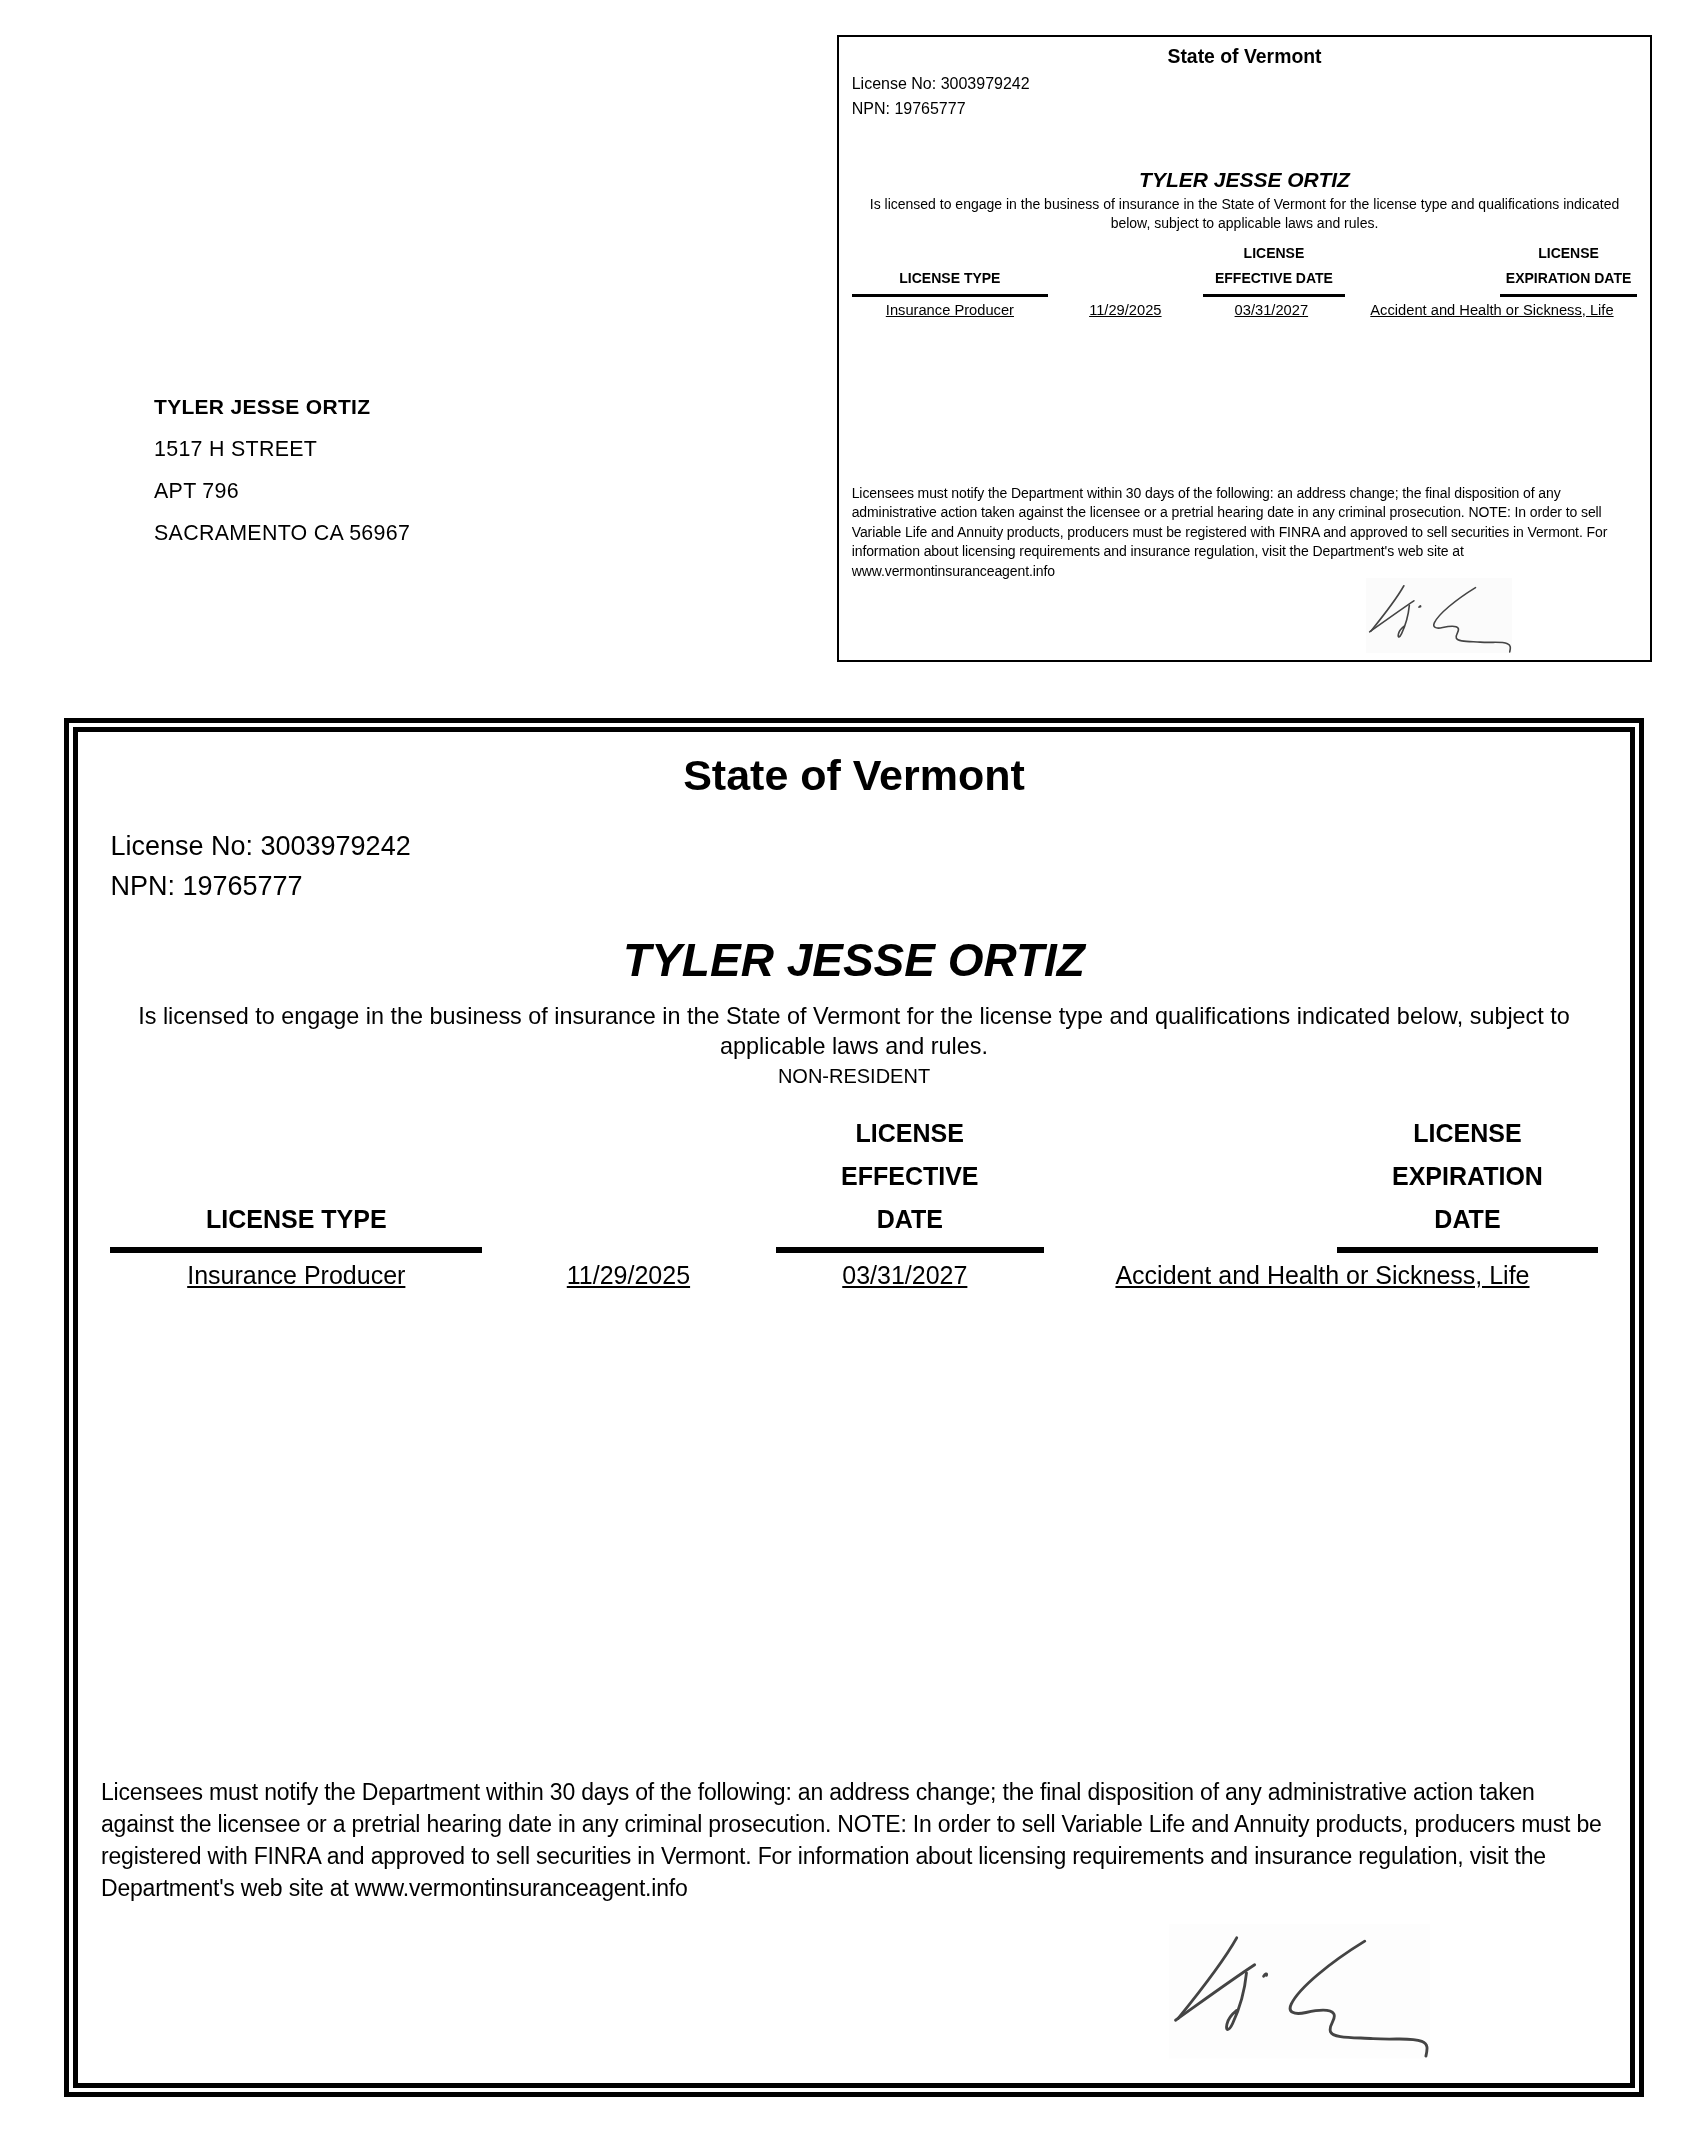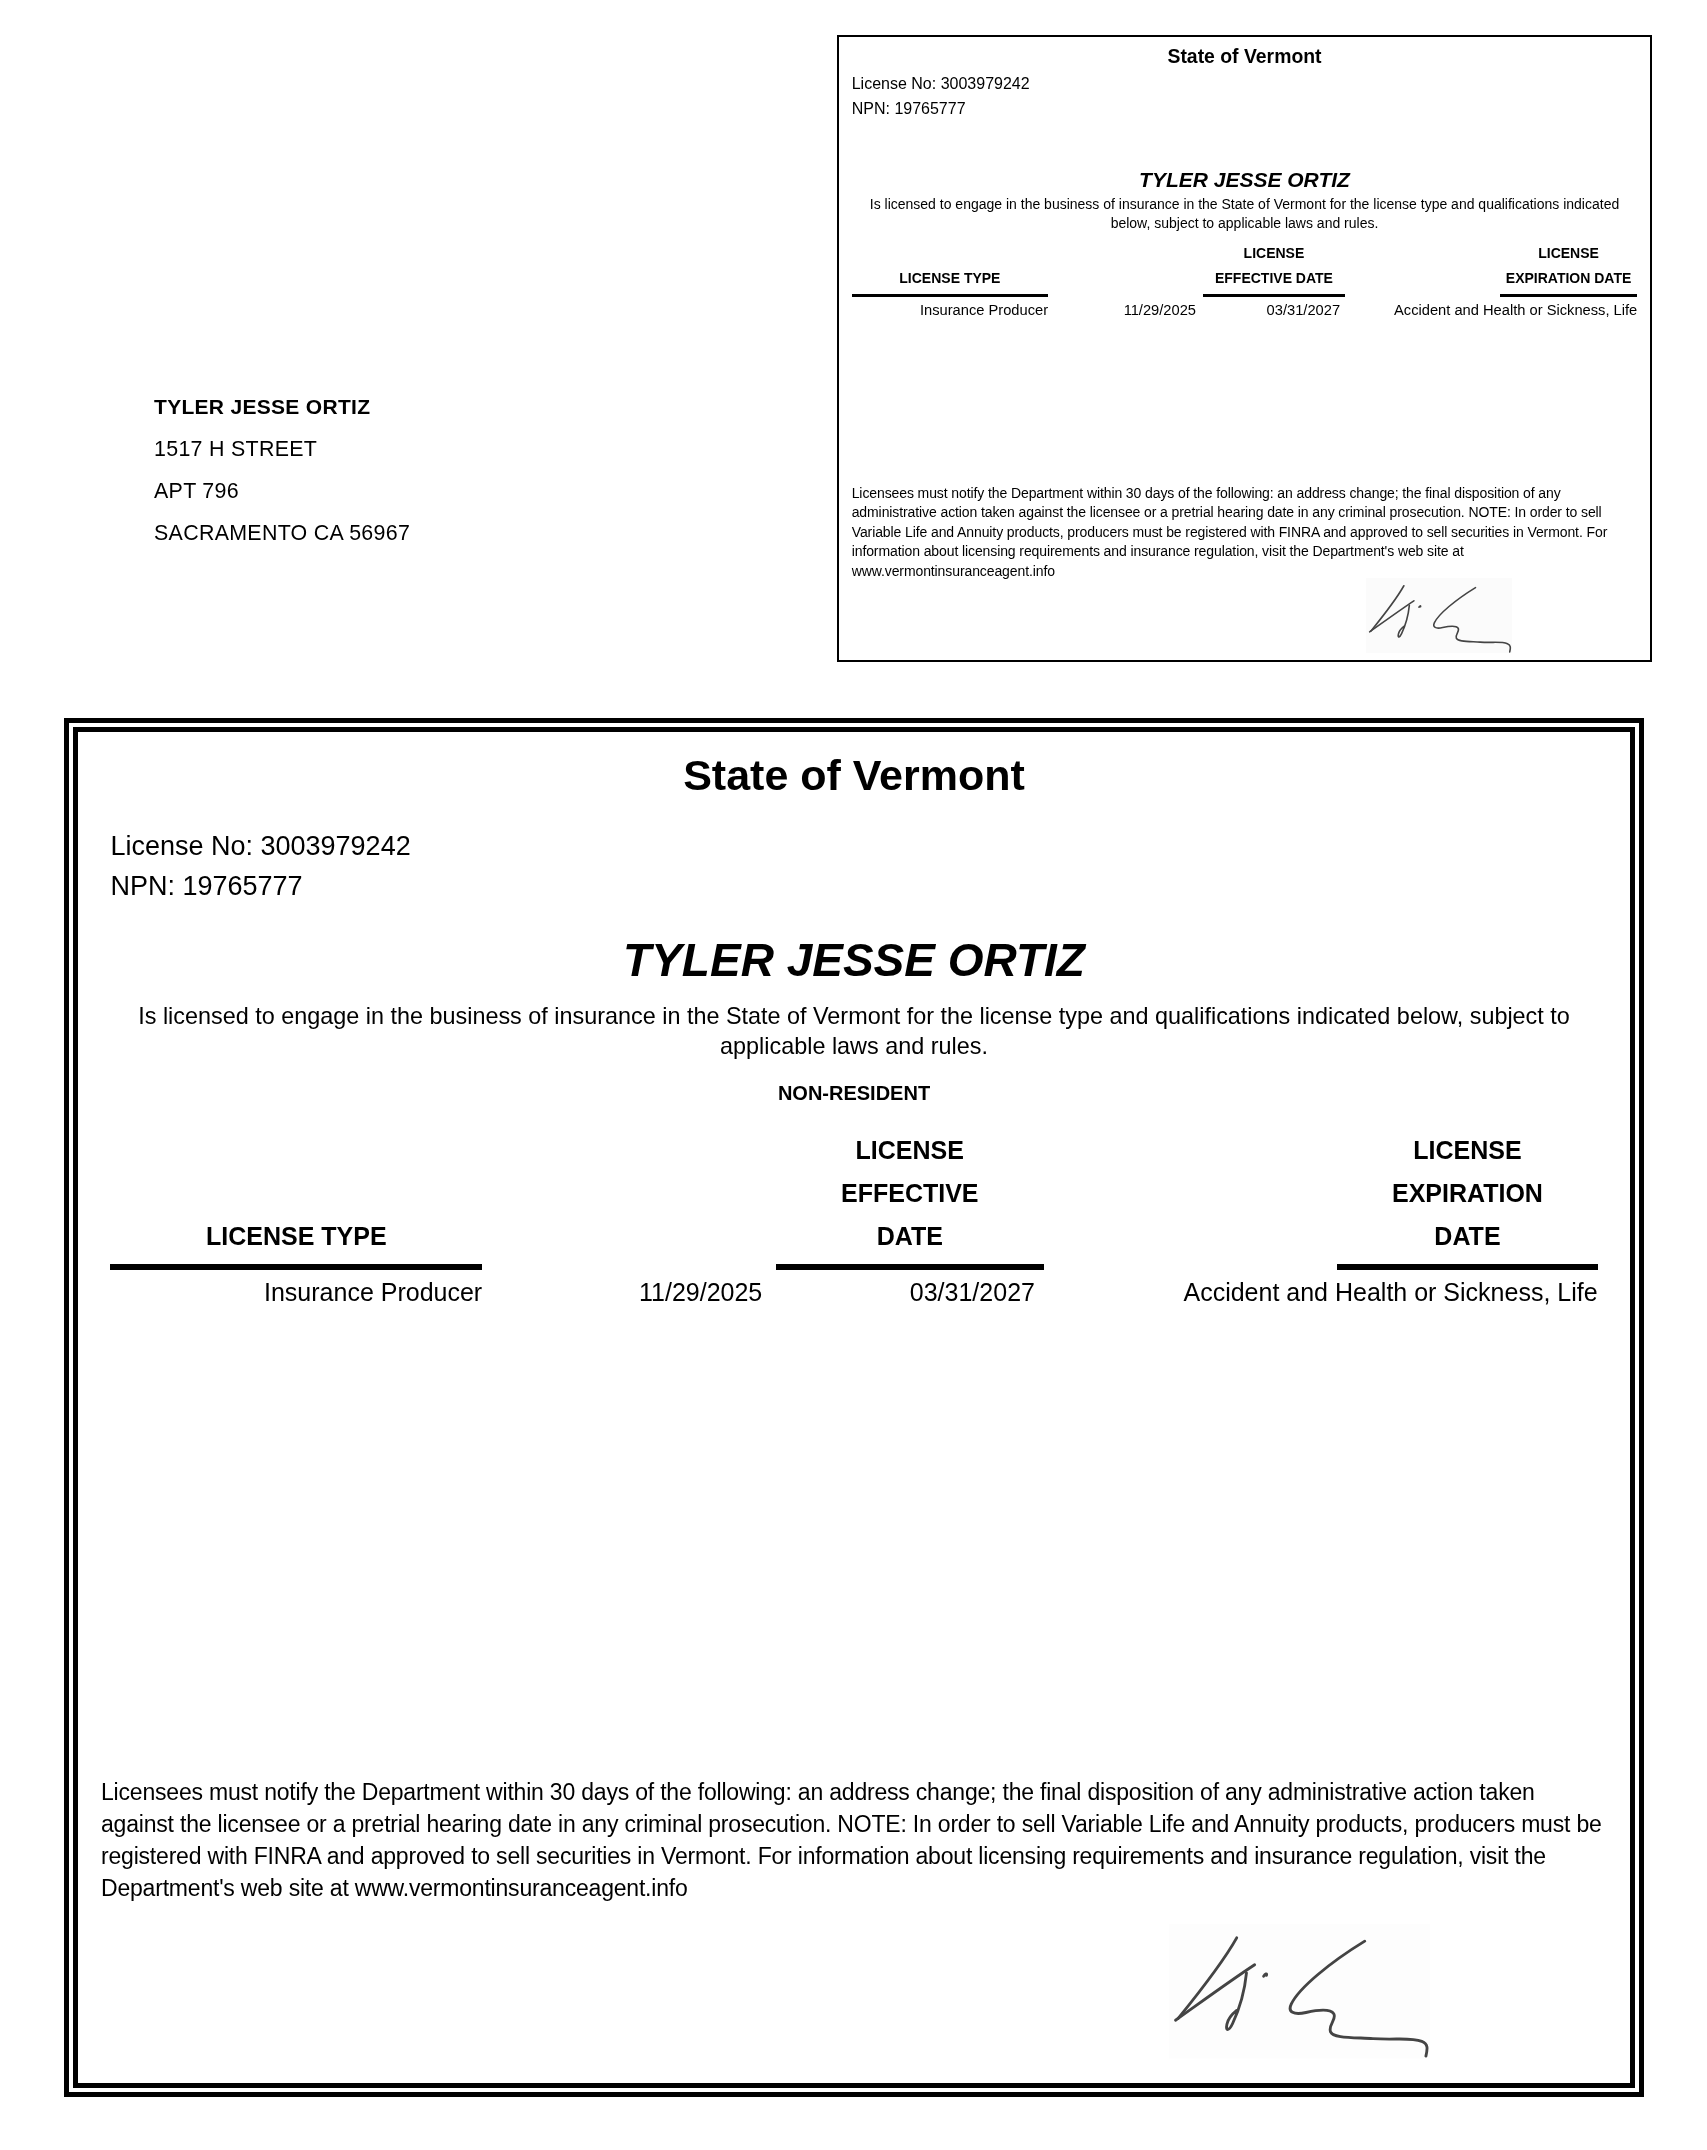--- a/index.html
+++ b/index.html
@@ -13,21 +13,21 @@
   .mailing{position:absolute;left:154px;top:386px;font-size:21.4px;line-height:42px;letter-spacing:0.3px;}
   .mailing .addr-name{font-weight:bold;font-size:21px;}
 
   
   .center{text-align:center;}
   .lic-row{display:flex;justify-content:space-between;align-items:flex-start;flex-direction:column;}
   .tbl-head,.tbl-row{display:flex;justify-content:space-between;}
   .tbl-head{align-items:flex-end;}
   .c1{width:25%;}.c2{width:18%;}.c3{width:17.5%;}.c4{width:37%;}
   .th{text-align:center;font-weight:bold;}
-  .td{text-align:right;}
+  .td{text-align:center;text-decoration:underline;}
   .sig svg{display:block;width:100%;height:auto;}
 
   
   .card{
     position:absolute;left:837px;top:35px;width:815px;height:627px;
     border:2px solid #000;box-sizing:border-box;
   }
   .card .content{padding:8px 12.7px;position:relative;}
   .card .title{margin-top:1.3px;font-size:19.4px;line-height:21.4px;font-weight:bold;}
   .card .lic-row{margin-top:6.7px;font-size:16px;line-height:19px;}
@@ -45,21 +45,21 @@
     position:absolute;left:64px;top:718px;width:1580px;height:1379px;
     border:5.4px solid #000;box-sizing:border-box;
   }
   .cert .frame{position:absolute;inset:4px;border:5.4px solid #000;}
   .cert .content{padding:6.7px 32px;position:relative;}
   .cert .title{margin-top:10.7px;font-size:43px;line-height:50px;font-weight:bold;}
   .cert .lic-row{margin-top:31px;font-size:27px;line-height:31px;}
   .cert .npn{margin-top:9.4px;}
   .cert .name{margin-top:32px;font-size:46px;line-height:52px;font-weight:bold;font-style:italic;}
   .cert .grant{margin:16px auto 0;max-width:1440px;font-size:23.4px;line-height:29.5px;}
-  .cert .residency{margin-top:20px;font-size:20px;line-height:24px;font-weight:bold;}
+  .cert .residency{margin-top:3px;font-size:20px;line-height:24px;font-weight:normal;}
   .cert .tbl{margin-top:24px;}
   .cert .th{font-size:25px;line-height:43px;border-bottom:6px solid #000;padding-bottom:5.4px;}
   .cert .td{font-size:25px;padding-top:8px;}
   .cert .notice{position:absolute;left:32px;right:32px;top:1053px;font-size:23px;line-height:32px;letter-spacing:-0.2px;}
   .cert .sig{position:absolute;right:209px;bottom:33px;width:261px;}
 </style>
 </head>
 <body>
 
 <div class="mailing">

